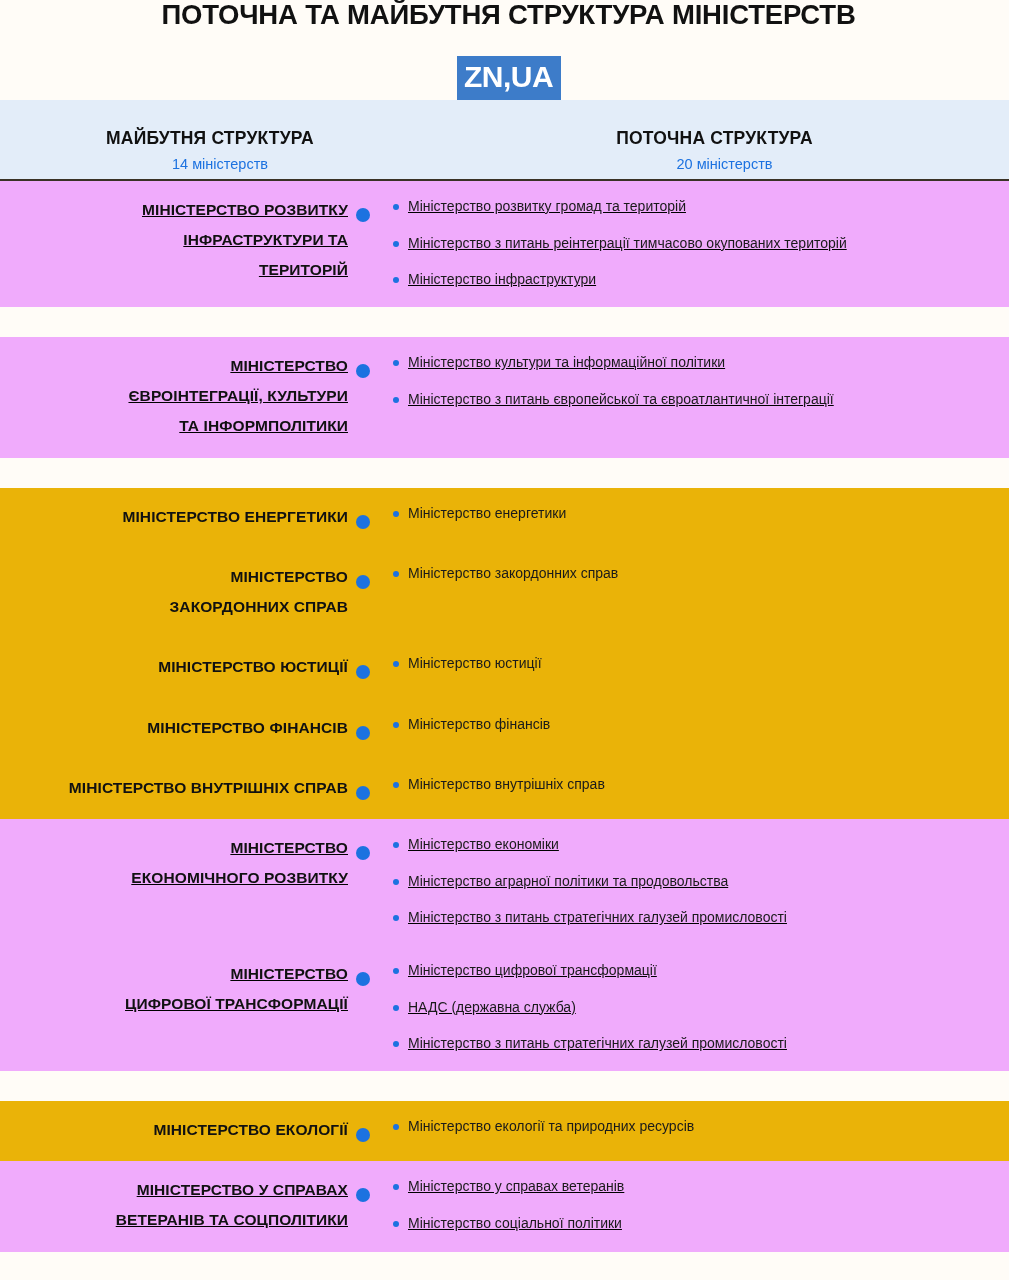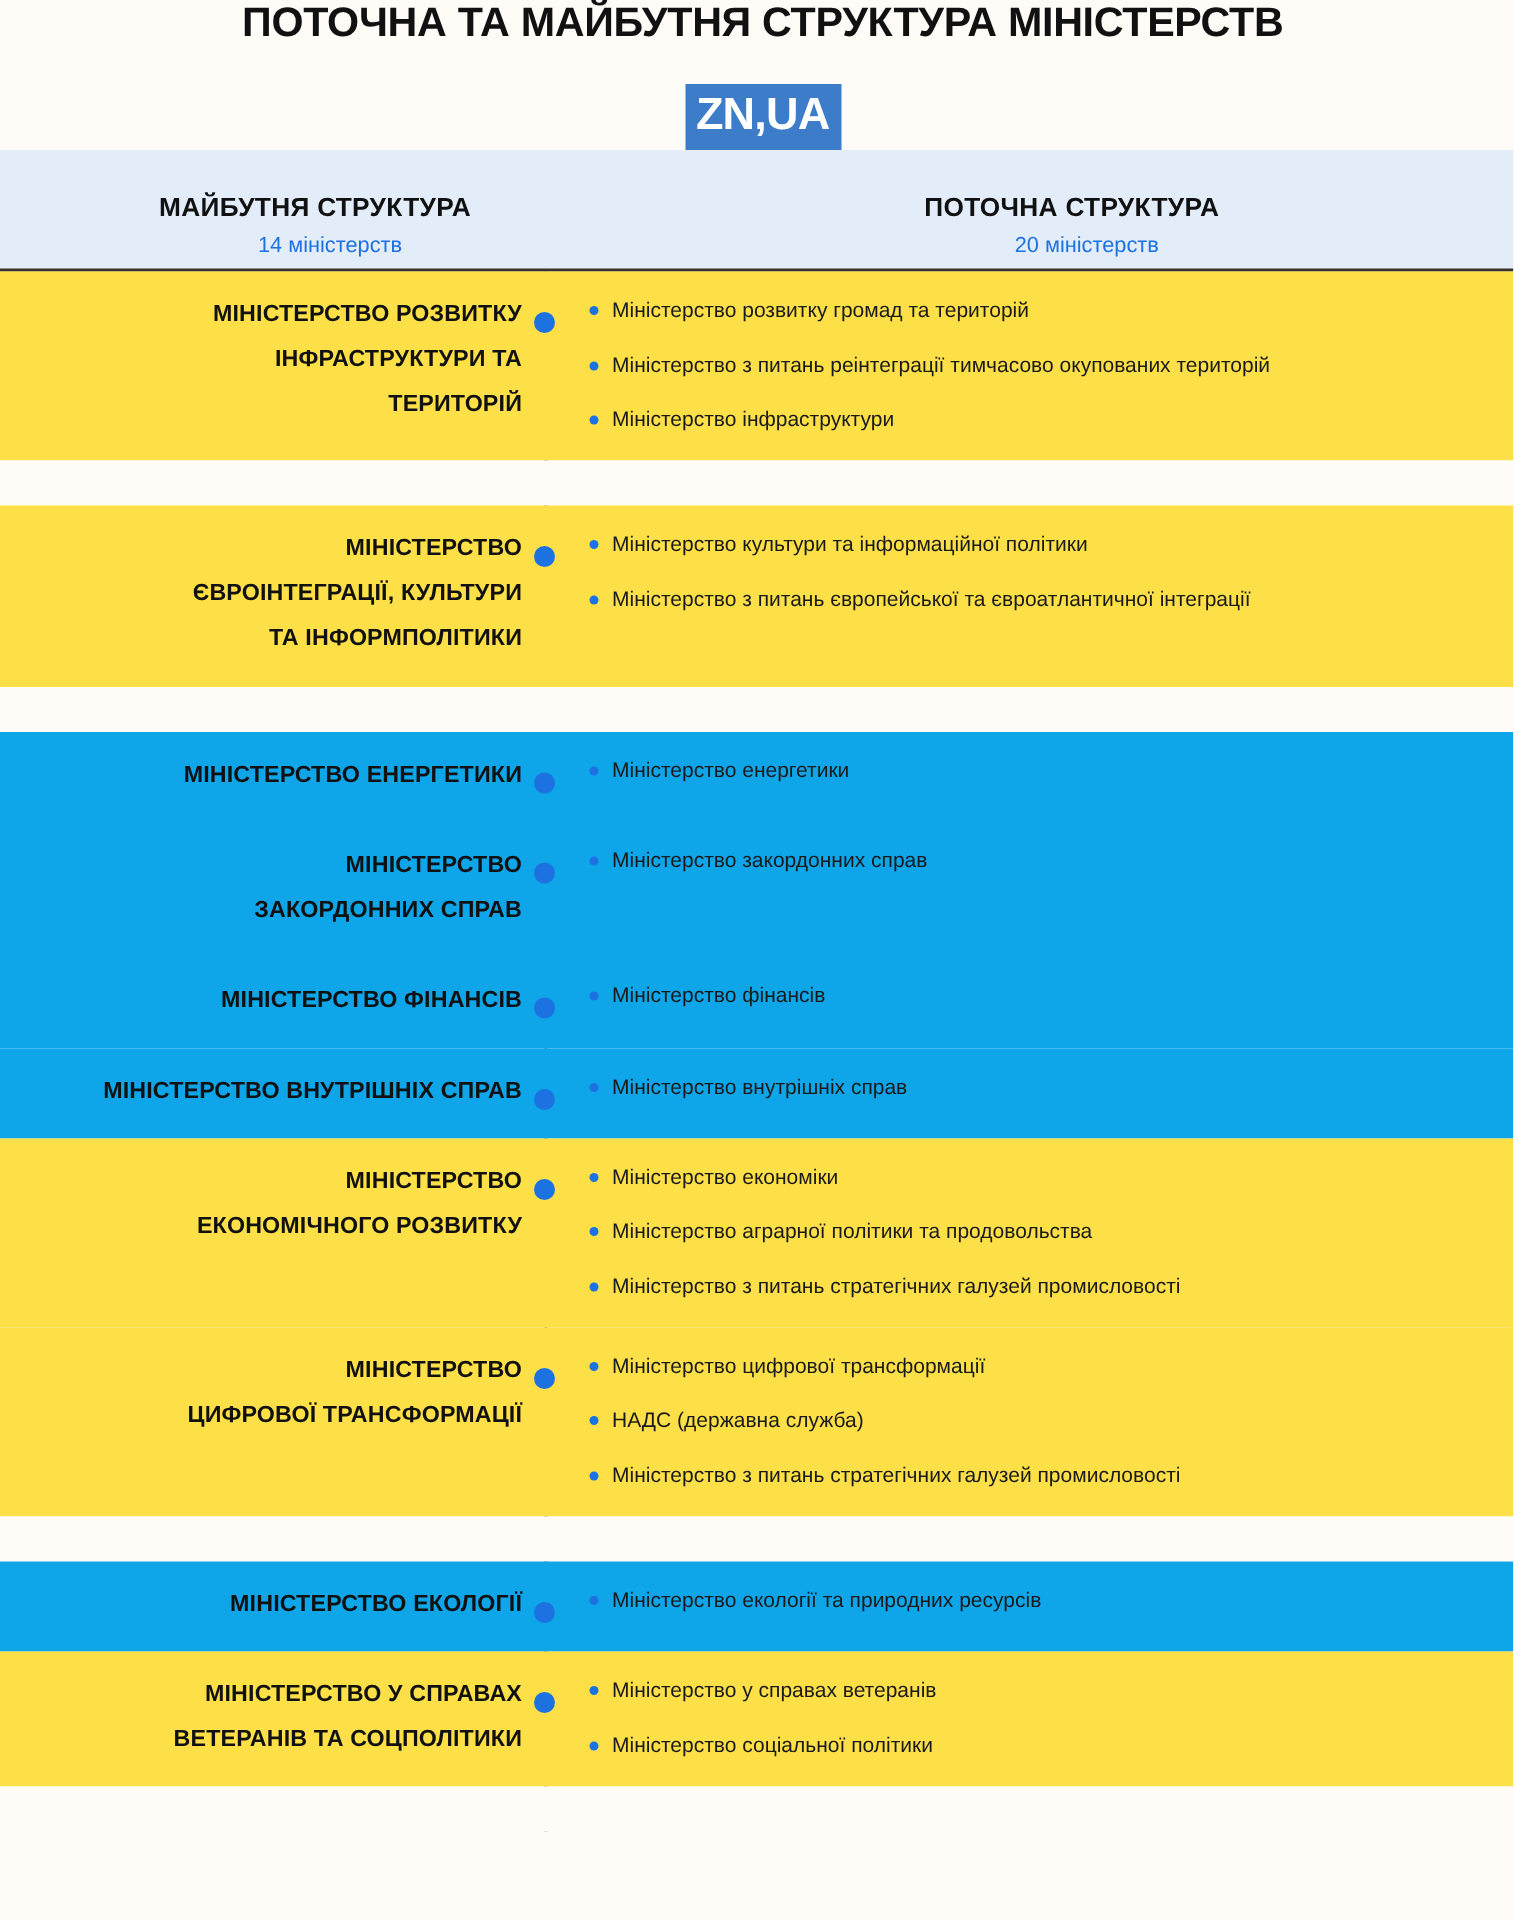--- a/index.html
+++ b/index.html
@@ -117,22 +117,22 @@
     background: #7B7266;
     z-index: 1;
   }
 
   .row {
     position: relative;
     display: flex;
     align-items: flex-start;
     z-index: 2;
   }
-  .row.shade  { background: #fde047; }
-  .row.plain  { background: #0ea5e9; }
+  .row.shade  { background: #f0abfc; text-decoration: underline; }
+  .row.plain  { background: #eab308; }
   .row.gap    { height: 14px; background: #FFFCF7; }
 
   .col-left {
     width: 348px;
     flex: 0 0 348px;
     text-align: right;
     padding-right: 0;
   }
   .future-name {
     font-size: 15.5px;
@@ -262,20 +262,31 @@
           </div>
           <div class="col-node">
             <div class="node-dot"></div>
           </div>
           <div class="col-right">
             <div class="cur-item"><span class="cur-bullet"></span><span>Міністерство закордонних справ</span></div>
           </div>
         </div>
         <div class="row plain">
           <div class="col-left">
+            <div class="future-name">МІНІСТЕРСТВО ЮСТИЦІЇ</div>
+          </div>
+          <div class="col-node">
+            <div class="node-dot"></div>
+          </div>
+          <div class="col-right">
+            <div class="cur-item"><span class="cur-bullet"></span><span>Міністерство юстиції</span></div>
+          </div>
+        </div>
+        <div class="row plain">
+          <div class="col-left">
             <div class="future-name">МІНІСТЕРСТВО ФІНАНСІВ</div>
           </div>
           <div class="col-node">
             <div class="node-dot"></div>
           </div>
           <div class="col-right">
             <div class="cur-item"><span class="cur-bullet"></span><span>Міністерство фінансів</span></div>
           </div>
         </div>
         <div class="row plain">

